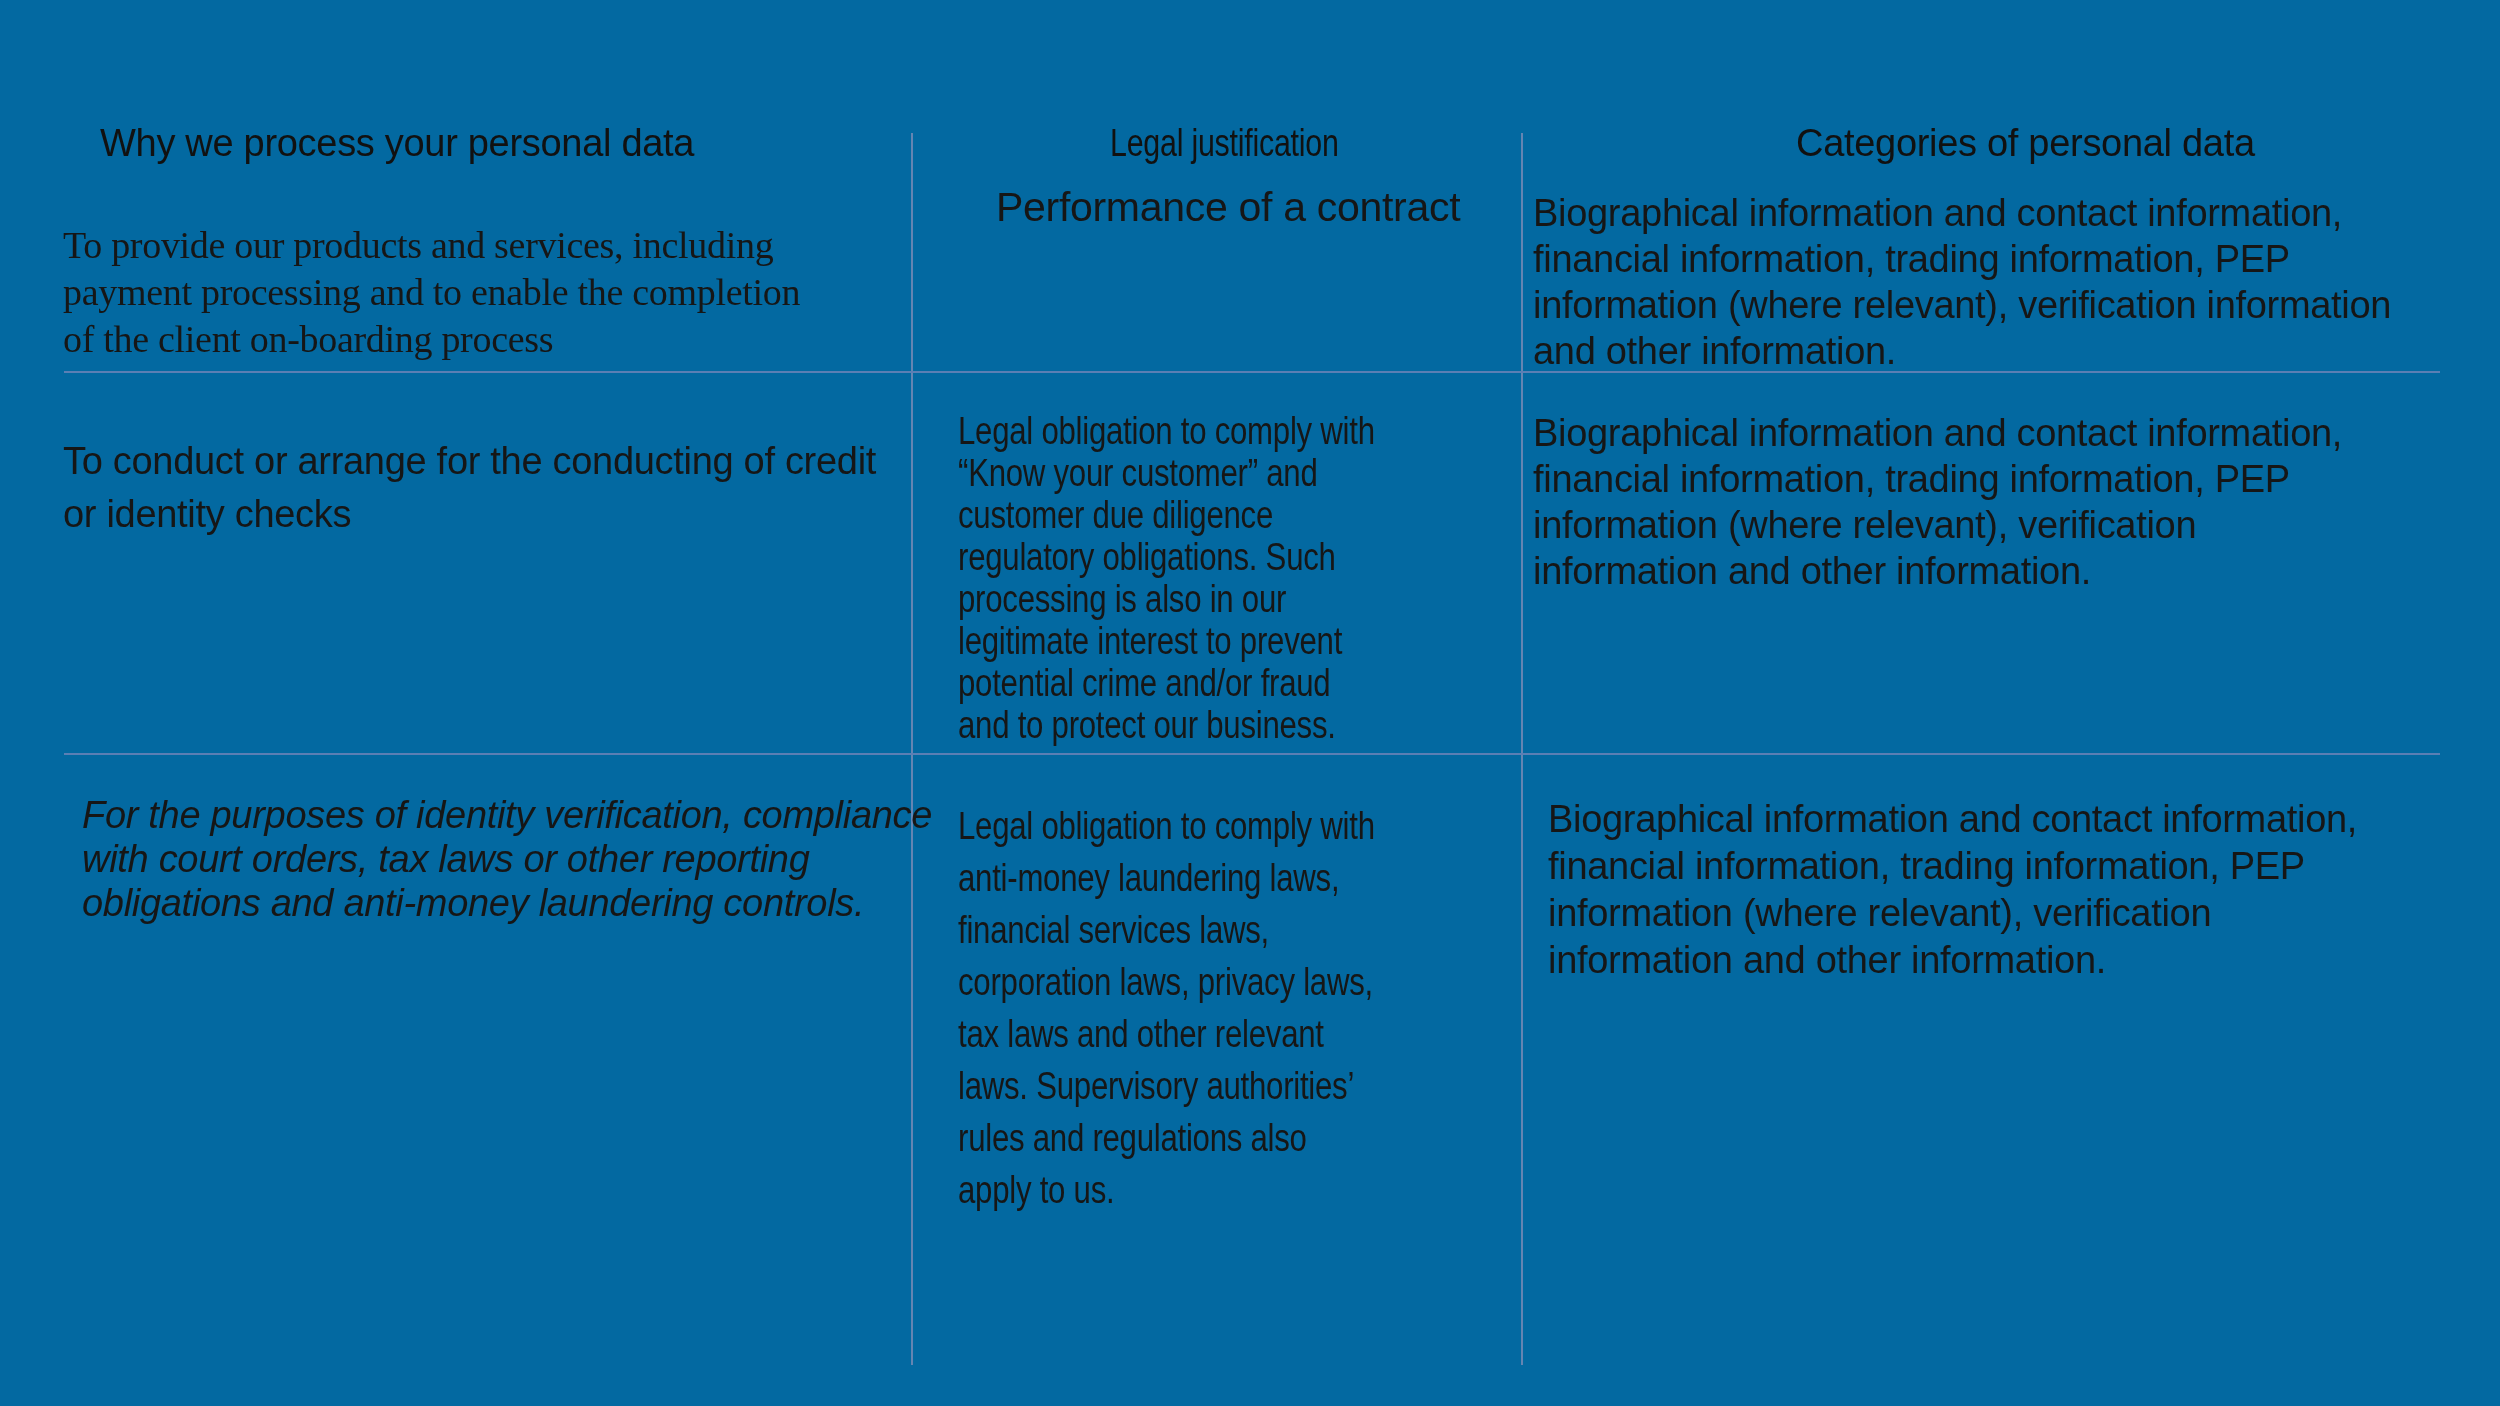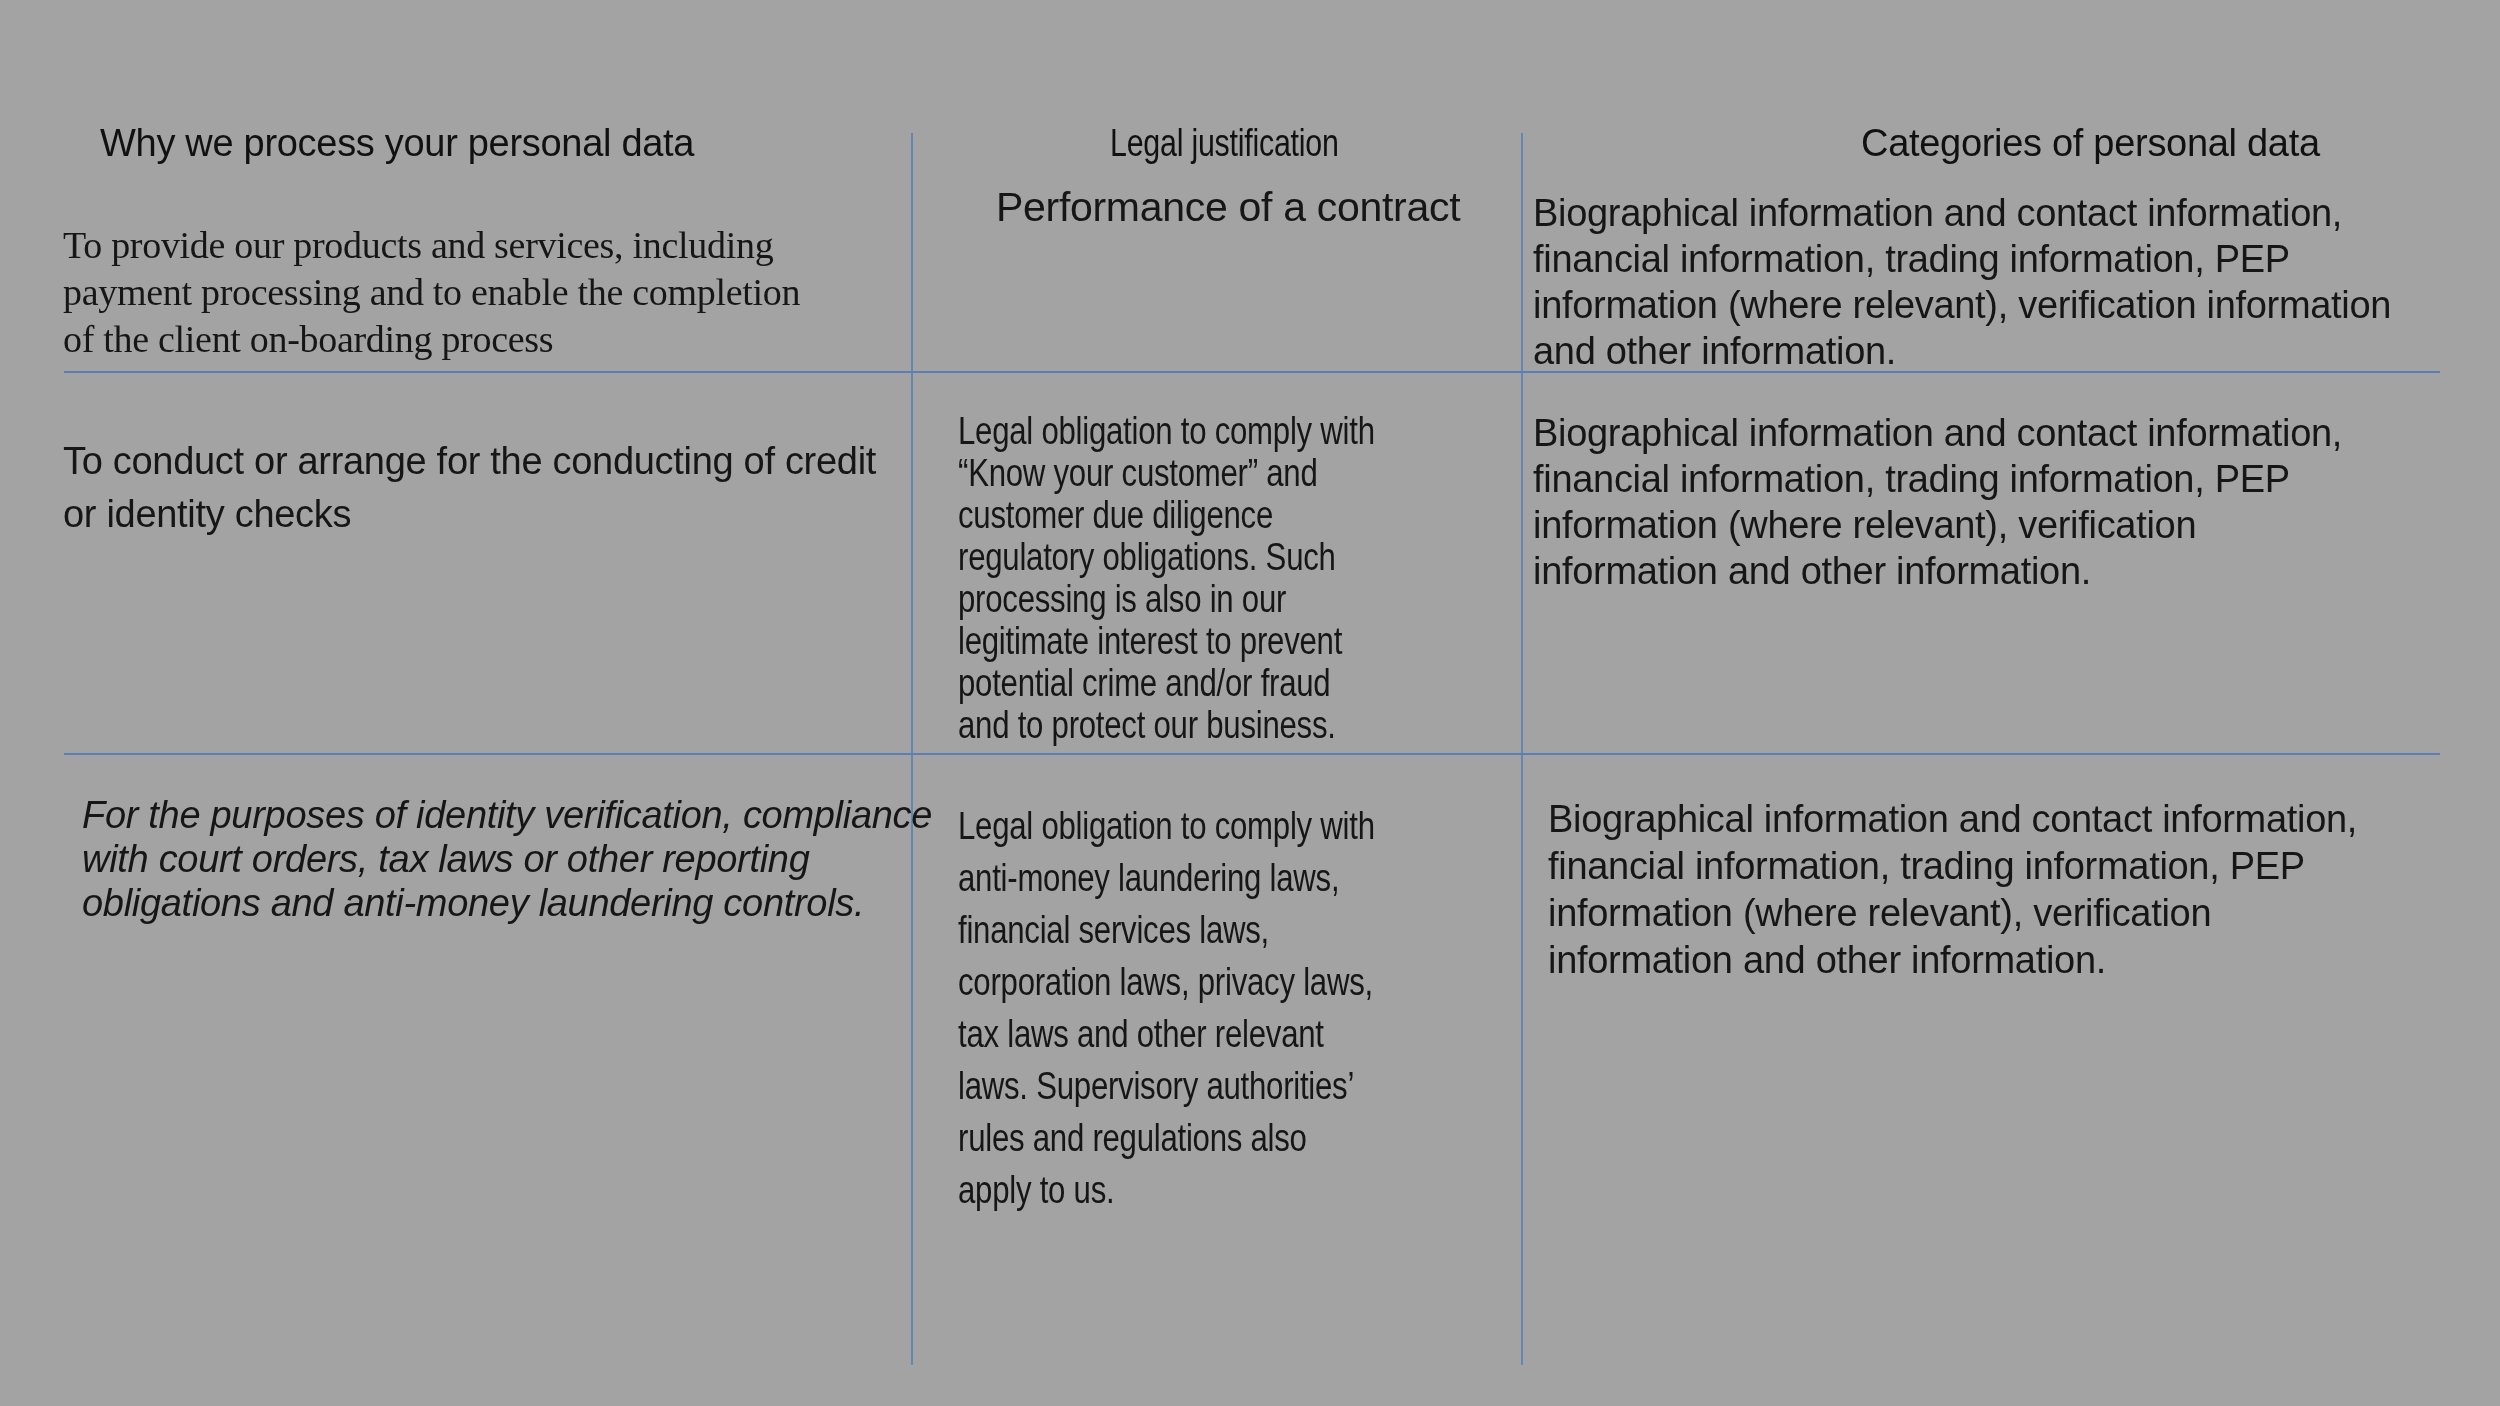--- a/index.html
+++ b/index.html
@@ -4,21 +4,21 @@
 <style>
   html, body {
     margin: 0;
     padding: 0;
     background: #ffffff;
   }
   .page {
     position: relative;
     width: 2500px;
     height: 1406px;
-    background: #a3a3a3;
+    background: #0369a1;
     overflow: hidden;
     font-family: "Liberation Sans", "DejaVu Sans", sans-serif;
     color: #161616;
   }
   
   .vline {
     position: absolute;
     top: 133px;
     width: 2px;
     height: 1232px;
@@ -44,21 +44,21 @@
     letter-spacing: -0.3px;
   }
   .hdr {
     top: 122px;
     font-size: 38px;
     line-height: 42px;
     color: #111111;
   }
   .hdr.hd1 { left: 100px; }
   .hdr.hd2 { left: 1110px; transform: scaleX(0.80); transform-origin: 0 0; }
-  .hdr.hd3 { left: 1861px; }
+  .hdr.hd3 { left: 1796px; }
   .cond { transform: scaleX(0.82); transform-origin: 0 0; }
 
   .r1c1 { left: 63px;  top: 222px; line-height: 47px; width: 900px; font-family: Liberation Serif, serif; }
   .r1c2 { left: 990px; top: 184px; font-size: 41px; line-height: 46px; margin-left: 6px; }
   .r1c3 { left: 1533px; top: 190px; line-height: 46px; width: 980px; }
 
   .r2c1 { left: 63px;  top: 410px; line-height: 53px; width: 900px; margin-top: 25px; }
   .r2c2 { left: 958px; top: 410px; line-height: 42px; width: 600px; }
   .r2c3 { left: 1533px; top: 410px; line-height: 46px; width: 980px; }
 

